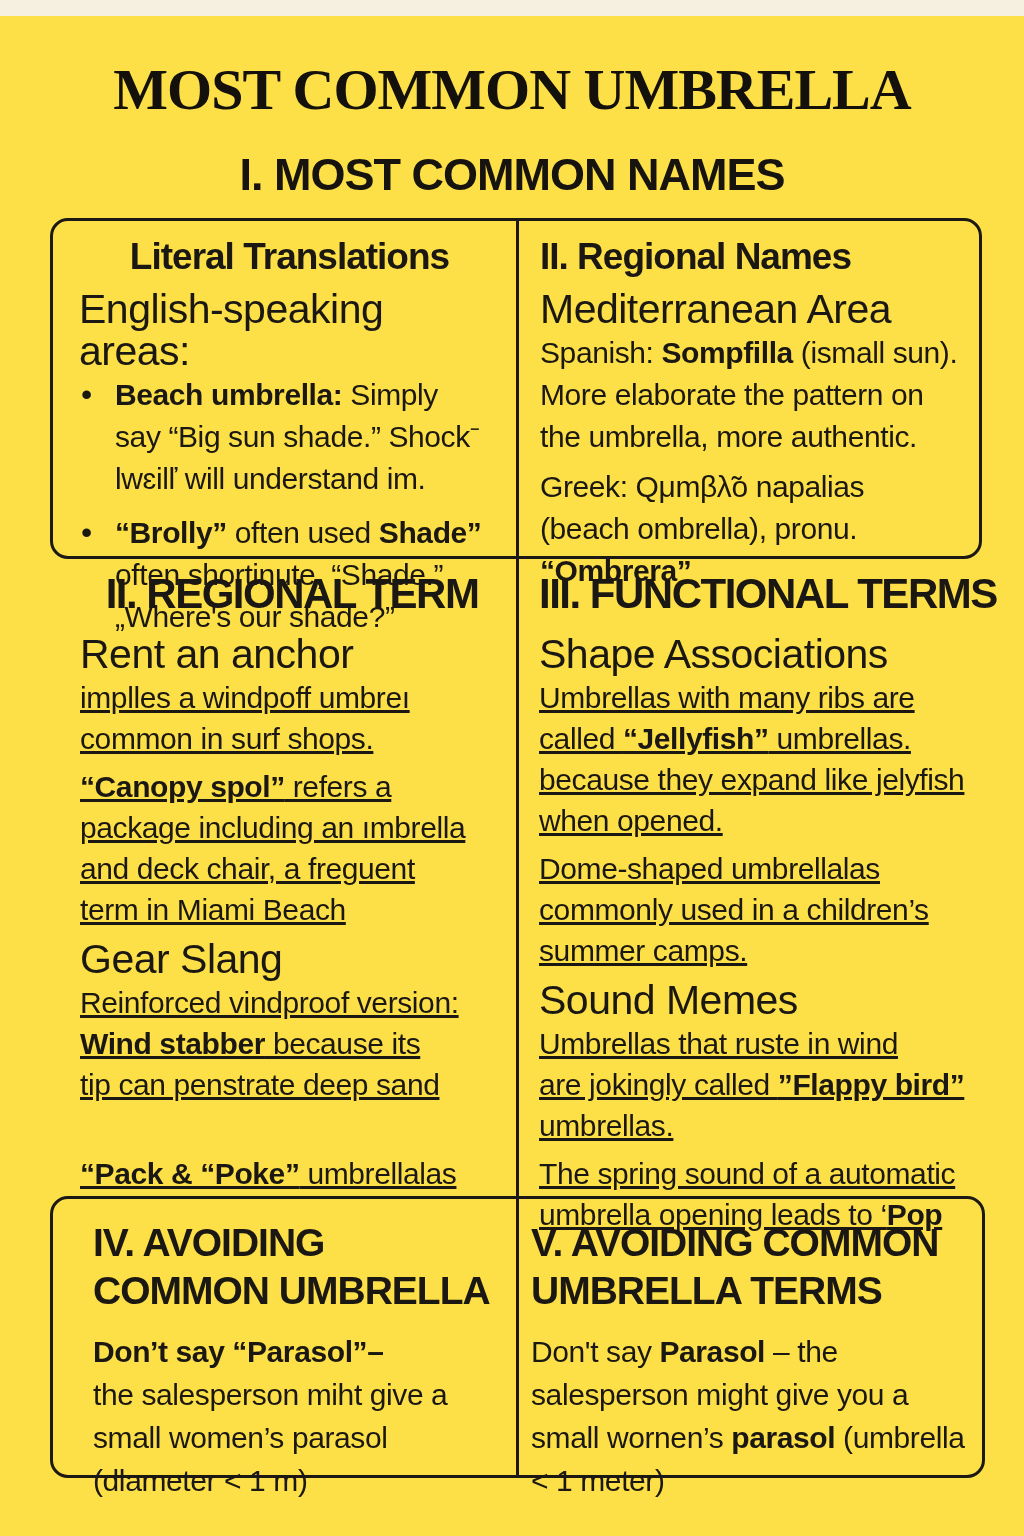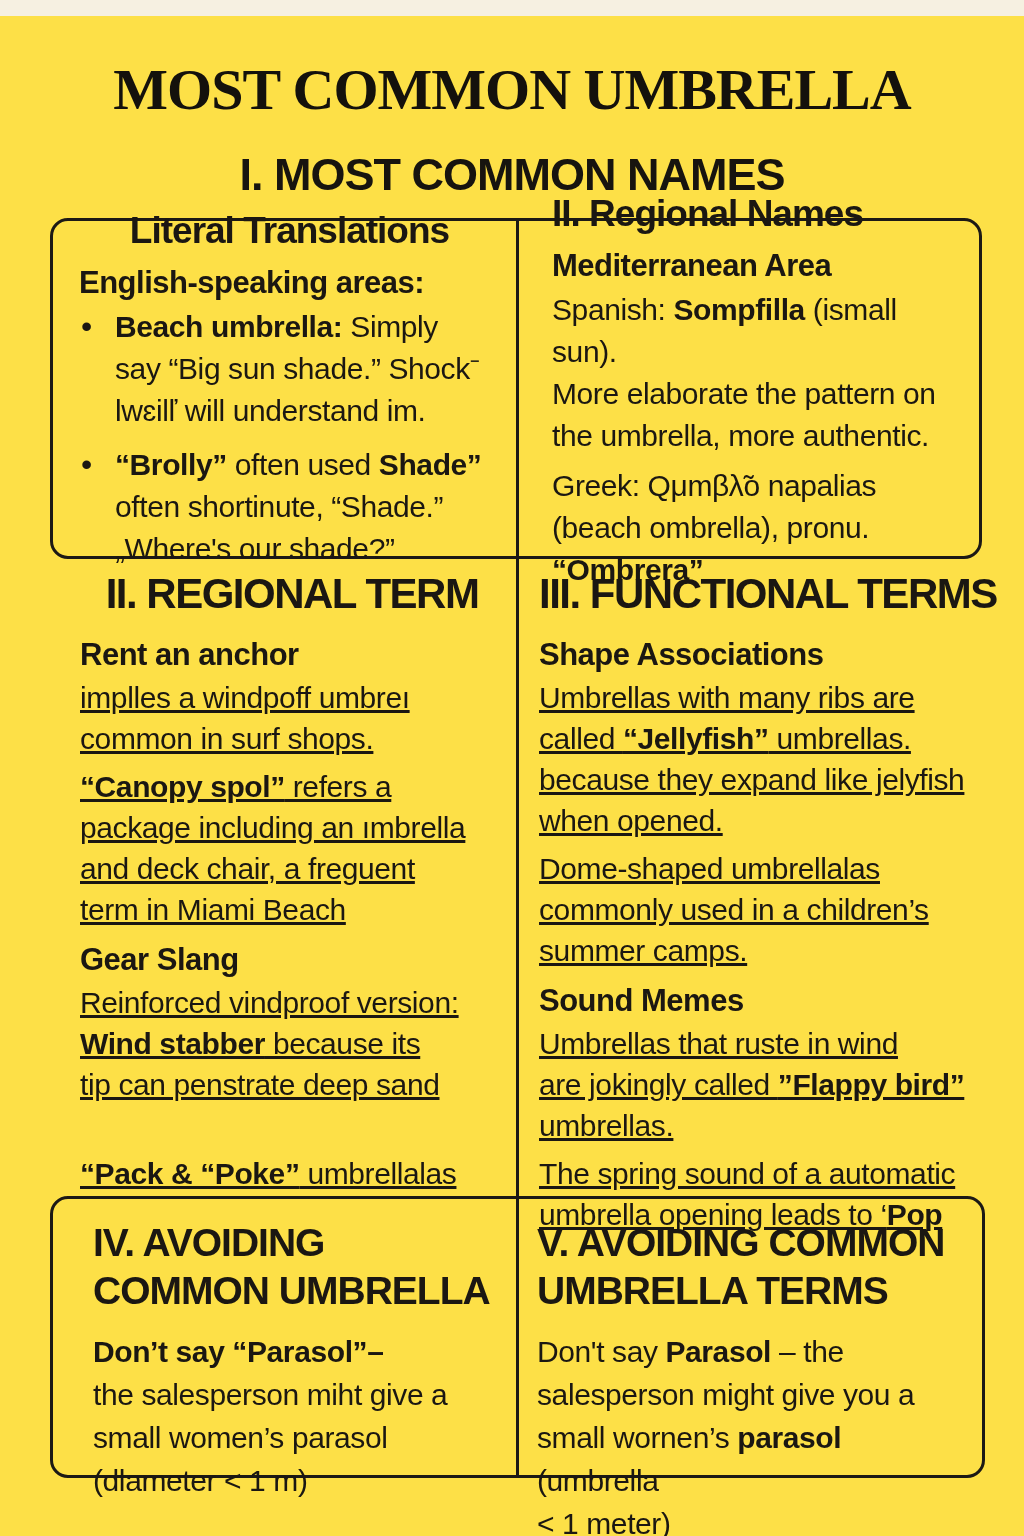--- a/index.html
+++ b/index.html
@@ -20,33 +20,33 @@
     font-weight:700;font-size:45px;letter-spacing:-1px;color:#17140f;white-space:nowrap;
   }
   .vline{
     position:absolute;left:516px;top:202px;width:3px;height:1260px;
     background:#1c1915;
   }
   .box{
     position:absolute;left:50px;border:3px solid #1c1915;border-radius:18px;
     background:transparent;display:flex;box-sizing:border-box;
   }
-  .box.top{top:202px;width:932px;height:341px;align-items:center;}
+  .box.top{top:202px;width:932px;height:341px;}
   .box.bottom{top:1180px;width:935px;height:282px;}
   .cell{box-sizing:border-box;}
   .top .cell.left{width:463px;padding:16px 16px 0 26px;}
-  .top .cell.right{flex:1;padding:16px 14px 0 36px;}
+  .top .cell.right{flex:1;padding:16px 14px 0 24px;}
   .bottom .cell.left{width:466px;padding:20px 18px 7px 40px;}
-  .bottom .cell.right{flex:1;padding:20px 12px 0 18px;border-radius:12px;}
+  .bottom .cell.right{flex:1;padding:20px 12px 0 12px;border-radius:12px;}
   h3.boxhead{
     margin:0 0 10px 0;font-size:37px;font-weight:700;letter-spacing:-1px;line-height:1.1;
   }
   .center{text-align:center;}
   .subhead{
-    font-size:31px;font-weight:700;letter-spacing:-0.5px;line-height:42px;margin:8px 0 2px 0;
+    font-size:41px;font-weight:400;letter-spacing:-0.5px;line-height:42px;margin:8px 0 2px 0;
   }
   .body-p{
     font-size:30px;line-height:42px;letter-spacing:-0.4px;margin:0 0 8px 0;
   }
   ul.bullets{list-style:none;margin:2px 0 0 0;padding:0;}
   ul.bullets li{
     position:relative;padding-left:36px;margin:0 0 12px 0;
     font-size:30px;line-height:42px;letter-spacing:-0.4px;
   }
   ul.bullets li .dot{

